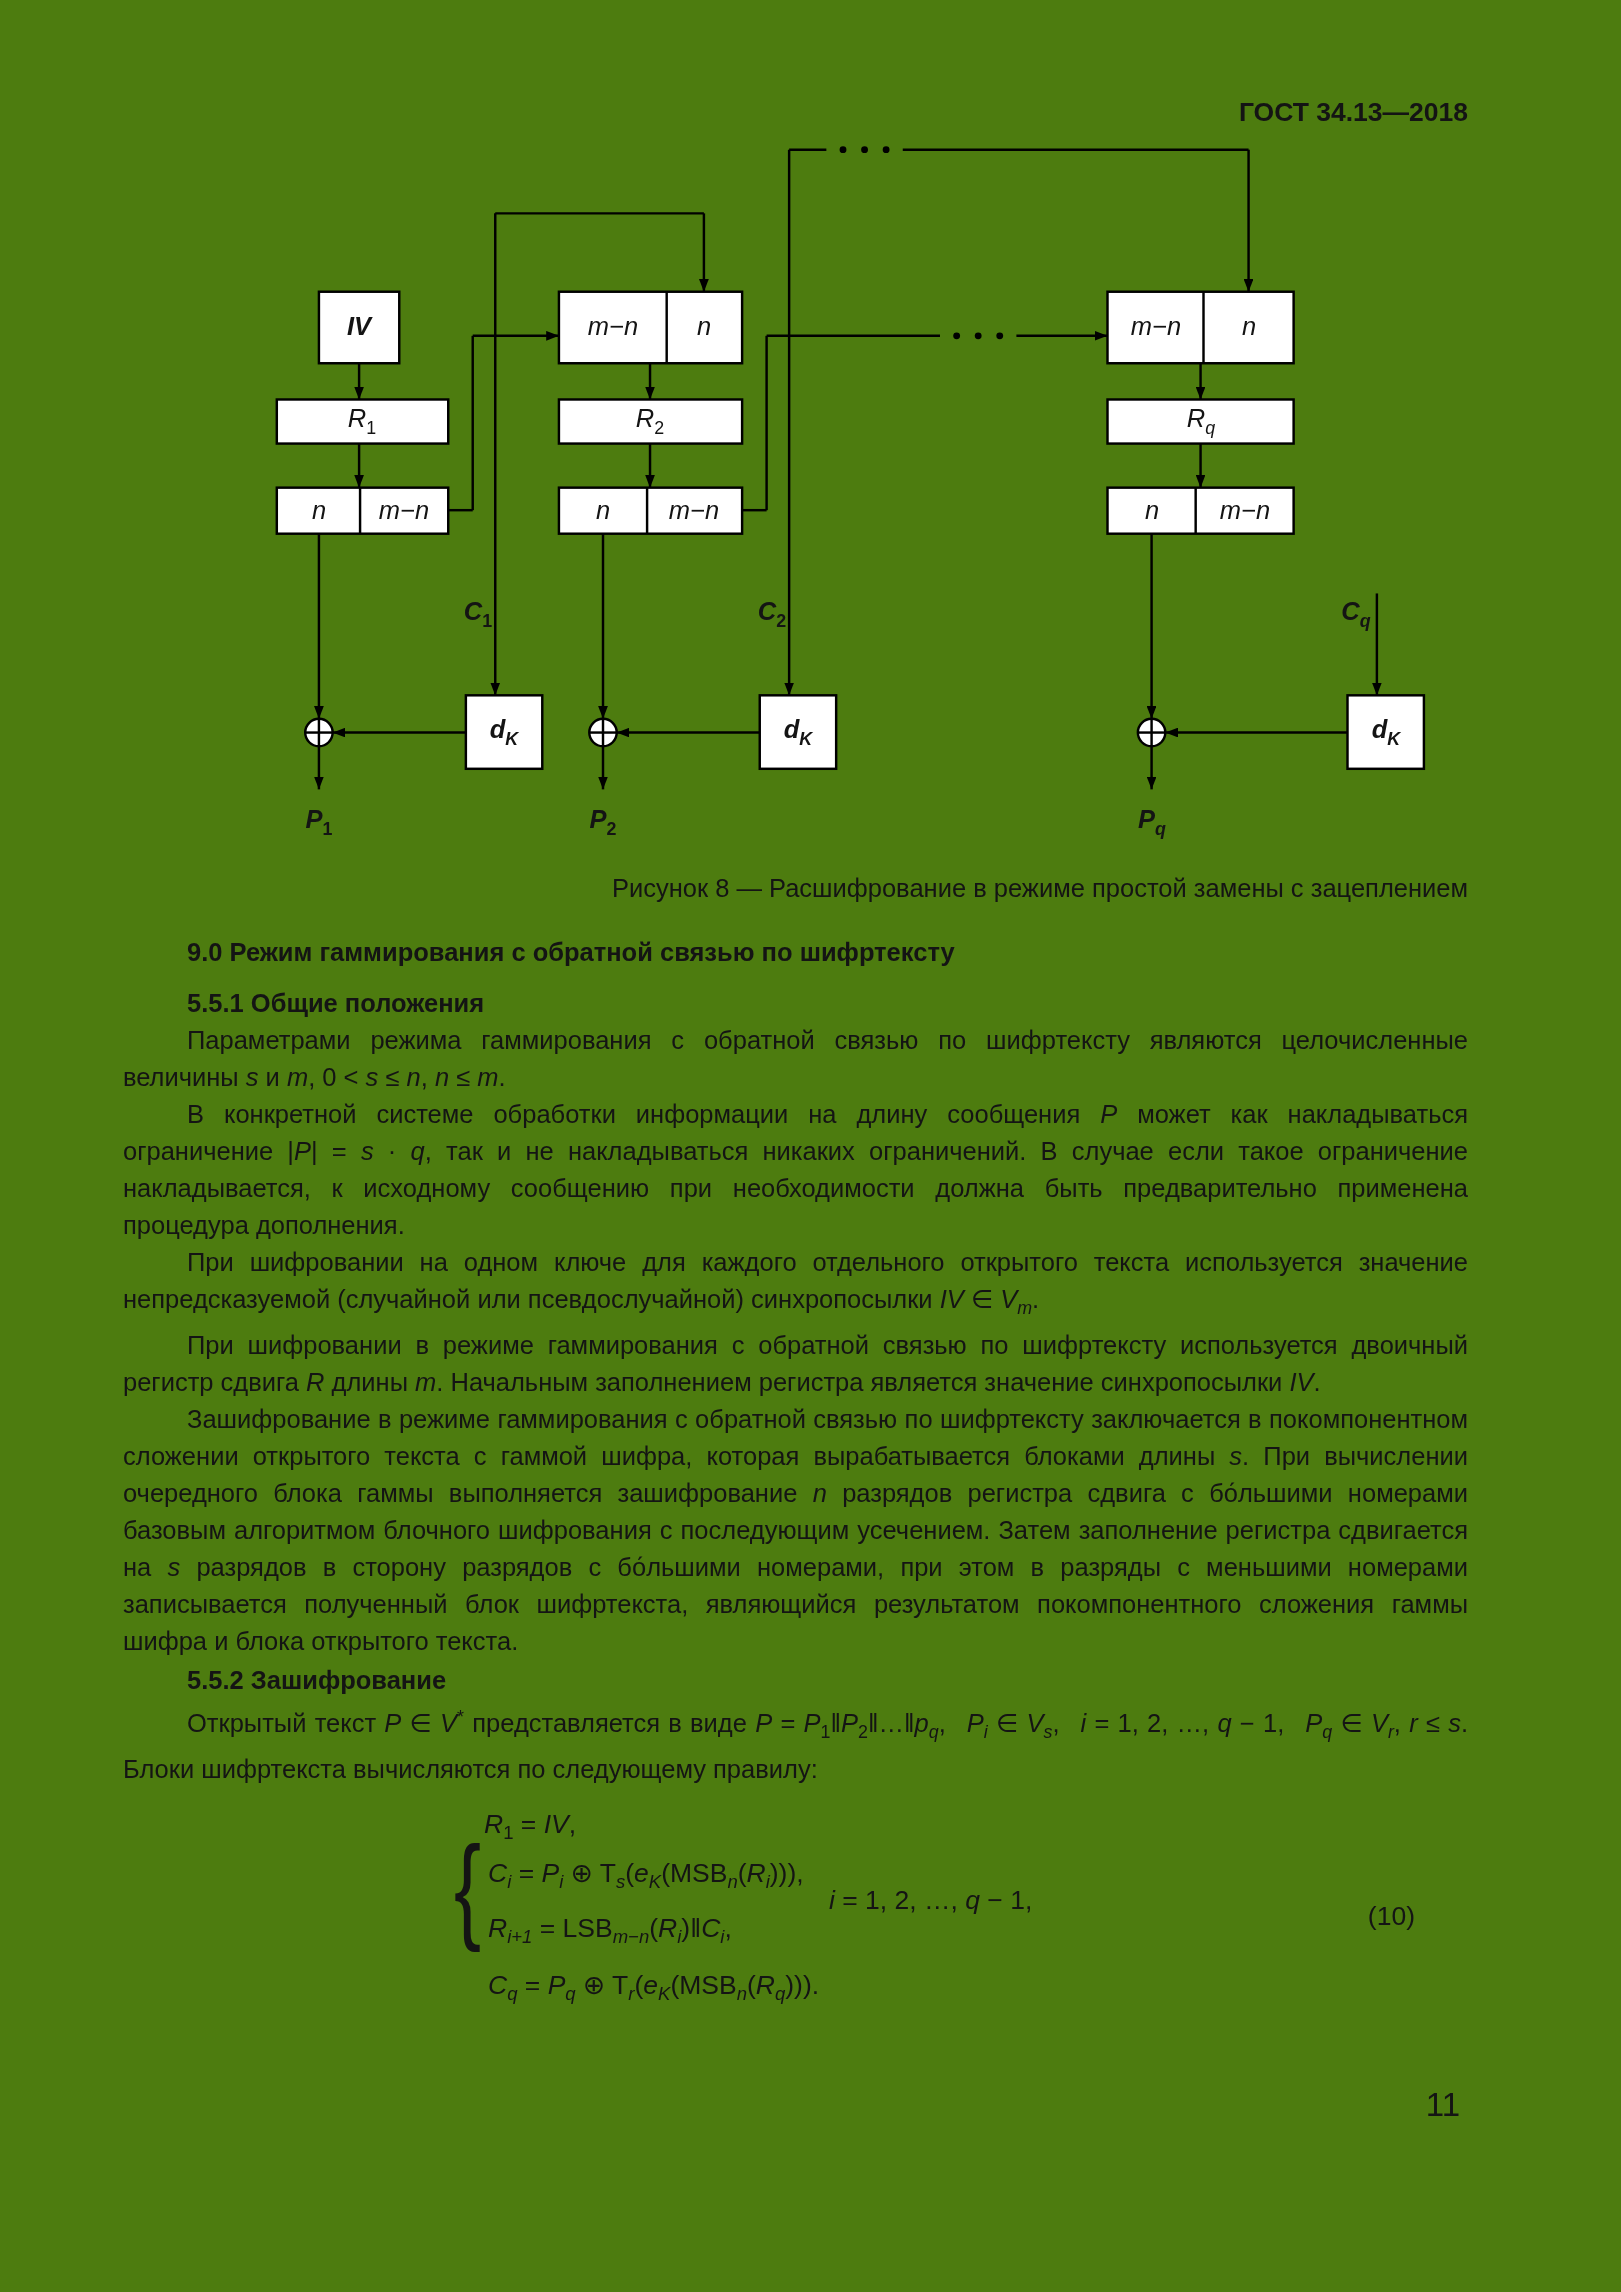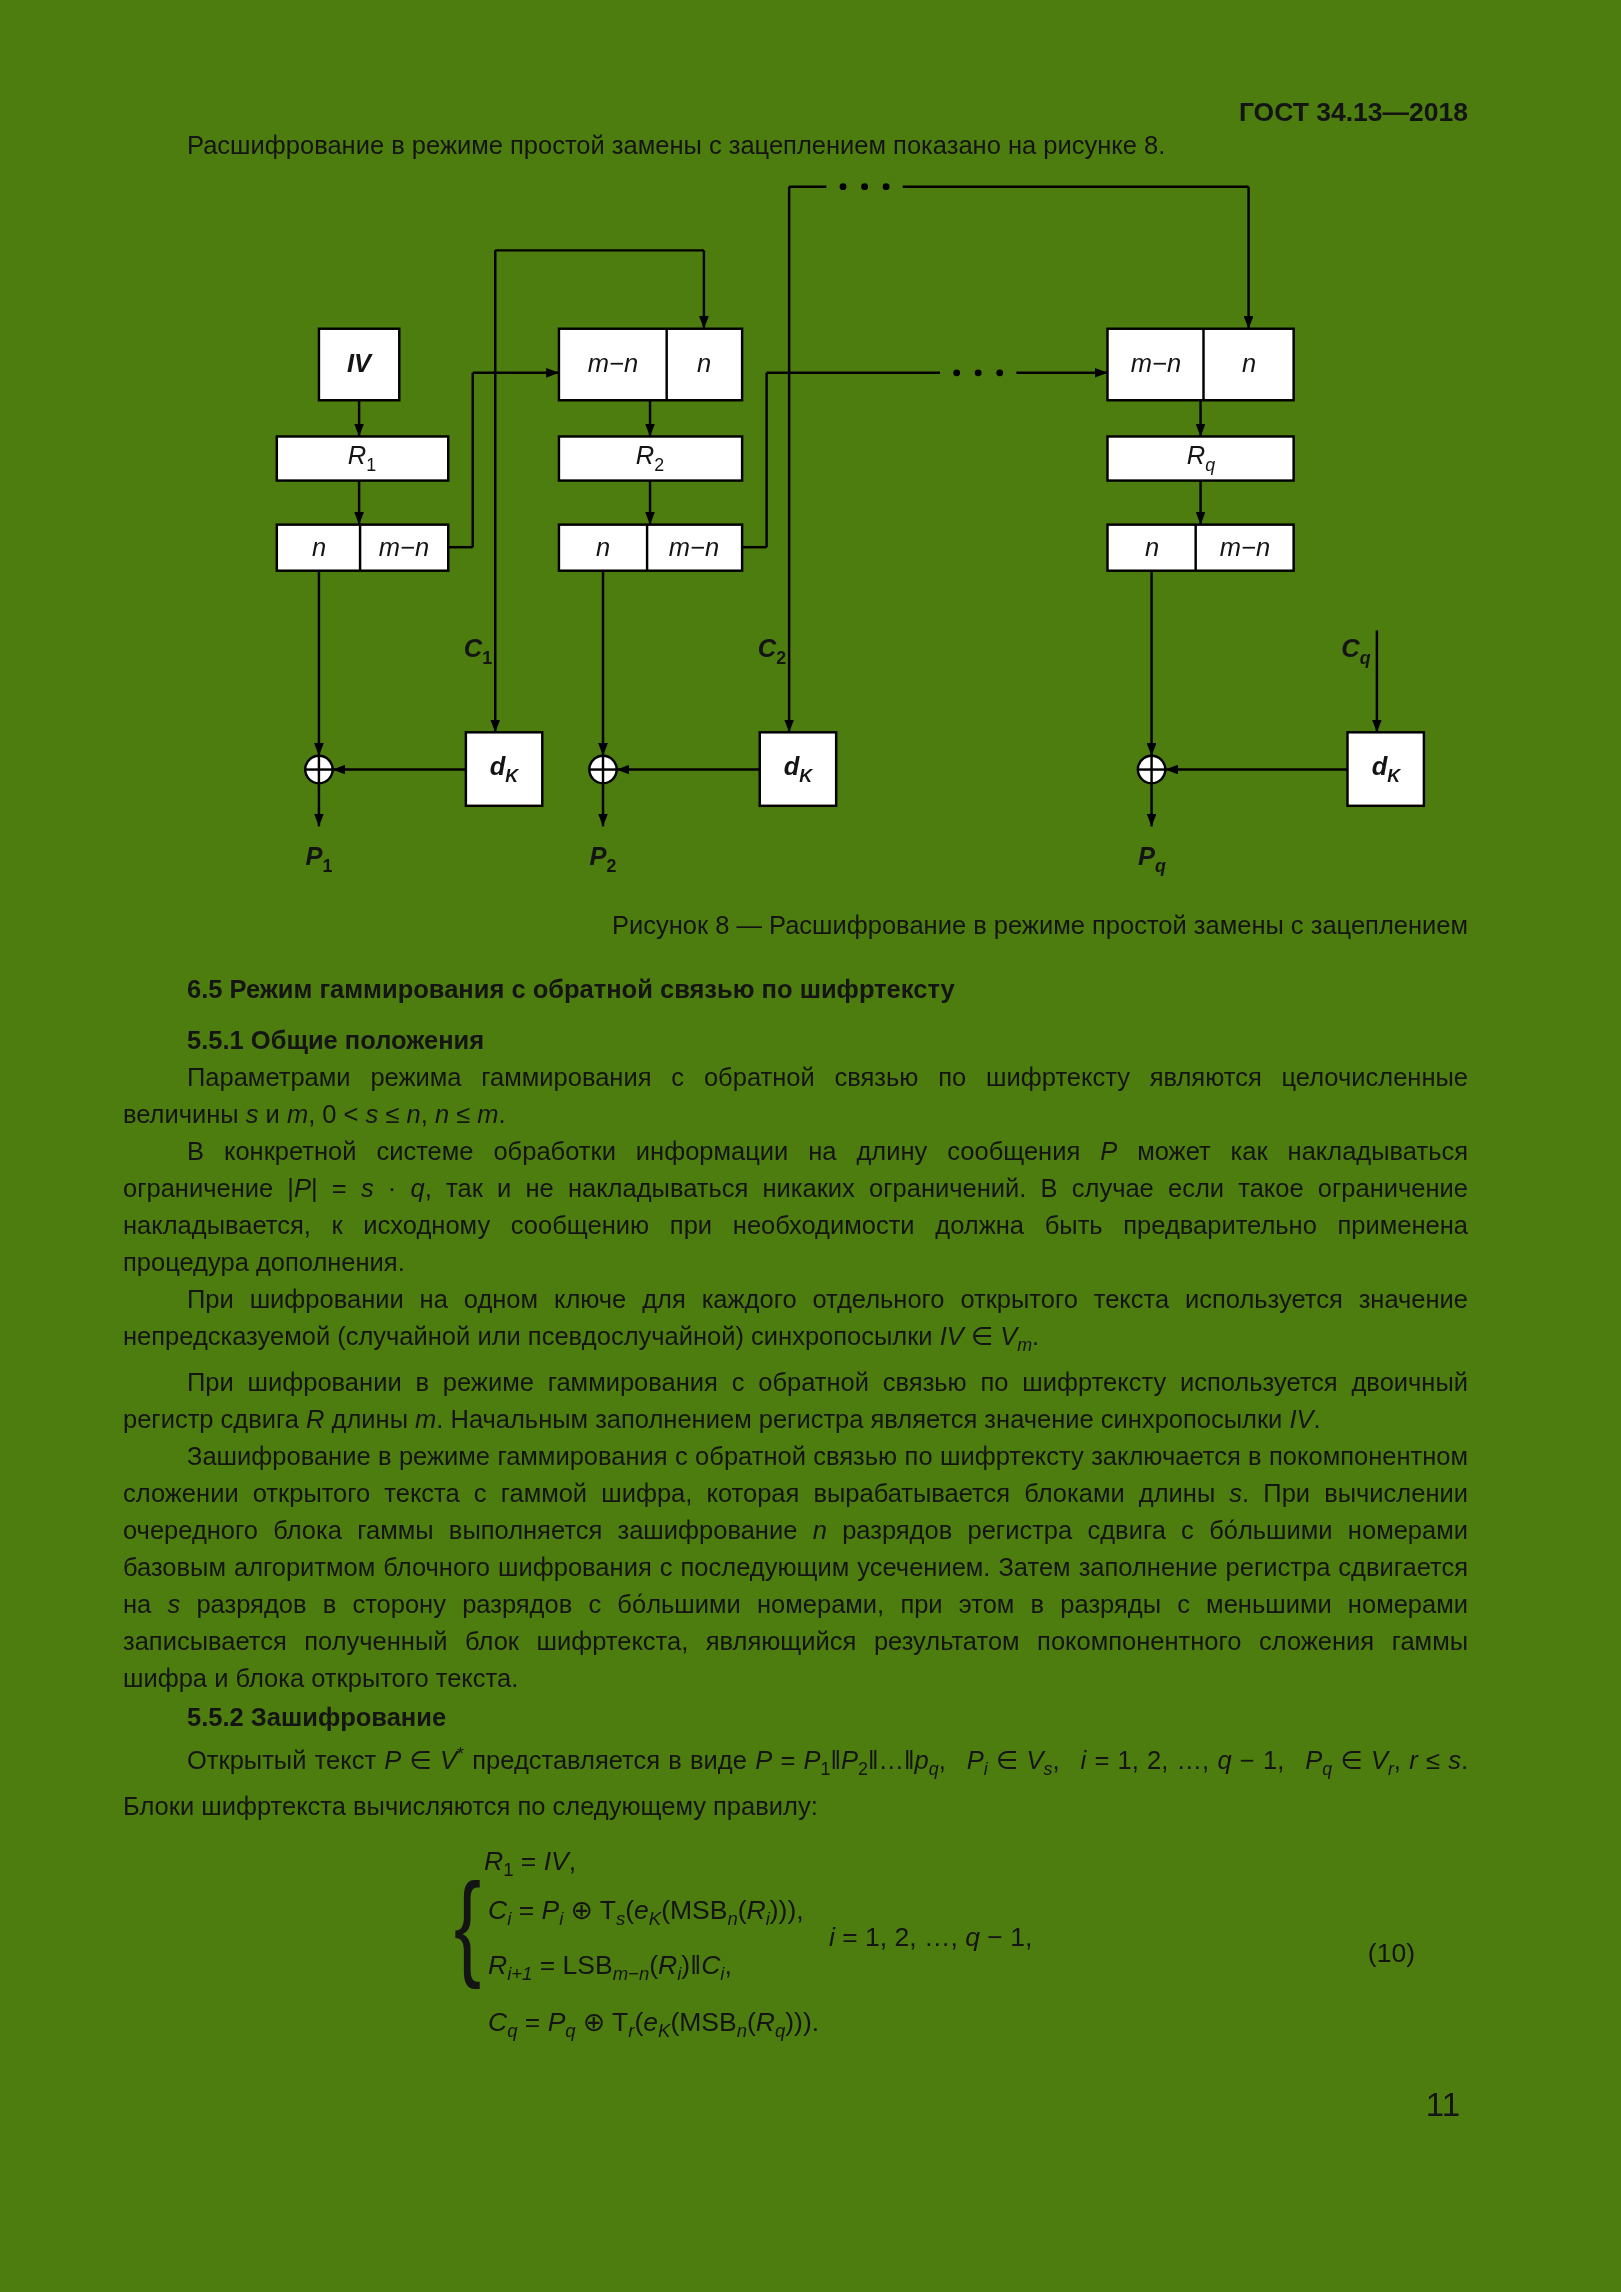--- a/index.html
+++ b/index.html
@@ -47,21 +47,20 @@
   .pagenum{position:absolute;top:2086px;right:161px;font-size:33px;margin-left:14px;}
 </style>
 </head>
 <body>
 
 <div class="page">
   <div class="content">
 
     <div class="gost-header">ГОСТ 34.13—2018</div>
 
-    <p class="body intro">Расшифрование в режиме простой замены с зацеплением показано на рисунке 8.</p>
 
     <div class="diagram">
       <svg width="1215" height="720" viewBox="0 0 1240 735">
         <defs>
           <marker id="arr" markerUnits="userSpaceOnUse" markerWidth="13" markerHeight="10" refX="13" refY="5" orient="auto">
             <path d="M0,0 L13,5 L0,10 Z" fill="#000"></path>
           </marker>
         </defs>
         <g stroke="#000" stroke-width="2.5" fill="none">
 
@@ -161,21 +160,21 @@
       <div class="dlab bold" style="left:244px;top:598px"><span class="it">d</span><span class="sb it">K</span></div>
       <div class="dlab bold" style="left:538px;top:598px"><span class="it">d</span><span class="sb it">K</span></div>
       <div class="dlab bold" style="left:1126px;top:598px"><span class="it">d</span><span class="sb it">K</span></div>
       <div class="dlab bold" style="left:59px;top:688px"><span class="it">P</span><span class="sb">1</span></div>
       <div class="dlab bold" style="left:343px;top:688px"><span class="it">P</span><span class="sb">2</span></div>
       <div class="dlab bold" style="left:892px;top:688px"><span class="it">P</span><span class="sb it">q</span></div>
     </div>
 
     <div class="caption">Рисунок 8 — Расшифрование в режиме простой замены с зацеплением</div>
 
-    <p class="head h55">6.5 Режим гаммирования с обратной связью по шифртексту</p>
+    <p class="head h55">9.0 Режим гаммирования с обратной связью по шифртексту</p>
     <p class="head h551">5.5.1 Общие положения</p>
 
     <p class="body"><span>Параметрами режима гаммирования с обратной связью по шифртексту являются целочисленные величины </span><span class="it">s</span><span> и </span><span class="it">m</span><span>, 0 &lt; </span><span class="it">s</span><span> ≤ </span><span class="it">n</span><span>, </span><span class="it">n</span><span> ≤ </span><span class="it">m</span><span>.</span></p>
     <p class="body"><span>В конкретной системе обработки информации на длину сообщения </span><span class="it">P</span><span> может как накладываться ограничение |</span><span class="it">P</span><span>| = </span><span class="it">s</span><span> · </span><span class="it">q</span><span>,  так и не накладываться никаких ограничений. В случае если такое ограничение накладывается, к исходному сообщению при необходимости должна быть предварительно применена процедура дополнения.</span></p>
     <p class="body"><span>При шифровании на одном ключе для каждого отдельного открытого текста используется значение непредсказуемой (случайной или псевдослучайной) синхропосылки </span><span class="it">IV</span><span> ∈ </span><span class="it">V</span><span class="sb it">m</span><span>.</span></p>
     <p class="body"><span>При шифровании в режиме гаммирования с обратной связью по шифртексту используется двоичный регистр сдвига </span><span class="it">R</span><span> длины </span><span class="it">m</span><span>. Начальным заполнением регистра является значение синхропосылки </span><span class="it">IV</span><span>.</span></p>
     <p class="body"><span>Зашифрование в режиме гаммирования с обратной связью по шифртексту заключается в покомпонентном сложении открытого текста с гаммой шифра, которая вырабатывается блоками длины </span><span class="it">s</span><span>. При вычислении очередного блока гаммы выполняется зашифрование </span><span class="it">n</span><span> разрядов регистра сдвига с бо́льшими номерами базовым алгоритмом блочного шифрования с последующим усечением. Затем заполнение регистра сдвигается на </span><span class="it">s</span><span> разрядов в сторону разрядов с бо́льшими номерами, при этом в разряды с меньшими номерами записывается полученный блок шифртекста, являющийся результатом покомпонентного сложения гаммы шифра и блока открытого текста.</span></p>
 
     <p class="head h552">5.5.2 Зашифрование</p>
 

